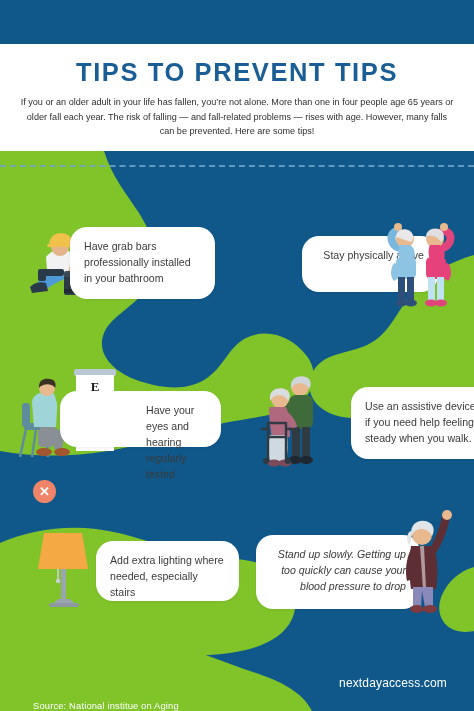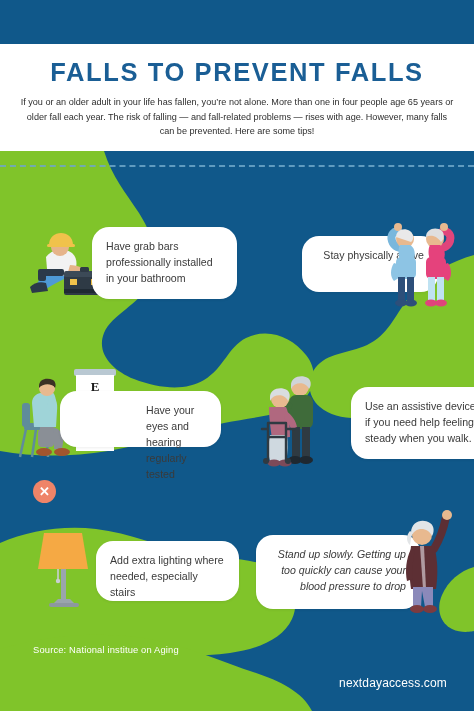--- a/index.html
+++ b/index.html
@@ -92,21 +92,21 @@
   }
   .card.align-right { text-align: right; }
 
   .art {
     position: absolute;
   }
 
   
   .footer-source {
     position: absolute;
-    left: 33px; top: 644px;
+    left: 33px; top: 700px;
     font-size: 9.4px;
     color: #ffffff;
     letter-spacing: .15px;
   }
   .footer-site {
     position: absolute;
     right: 27px; top: 676px;
     font-size: 12px;
     color: #ffffff;
     letter-spacing: .15px;
@@ -127,21 +127,21 @@
   }
 </style>
 </head>
 <body>
 
 <div class="poster">
 
   <div class="top-band"></div>
 
   <div class="header">
-    <div class="poster-title">FALLS TO PREVENT FALLS</div>
+    <div class="poster-title">TIPS TO PREVENT TIPS</div>
     <div class="poster-intro">If you or an older adult in your life has fallen, you’re not alone. More than one in four people age 65 years or older fall each year. The risk of falling — and fall-related problems — rises with age. However, many falls can be prevented. Here are some tips!</div>
   </div>
 
   <div class="body-wrap">
 
     <svg class="blob-layer" viewBox="0 0 474 560" preserveAspectRatio="none">
 
       <path d="M0,0 L104,0 C112,26 126,42 139,62 C154,86 161,110 150,132
                C139,154 112,163 104,182 C96,202 112,219 134,228
                C160,238 186,240 204,229 C224,217 228,196 246,187
@@ -185,21 +185,21 @@
         <path d="M29,18 C29,10 35,6 41,6 C47,6 53,10 53,18 Z" fill="#f0c24b"></path>
         <rect x="27" y="17" width="28" height="3" rx="1.5" fill="#f0c24b"></rect>
 
         <rect x="44" y="48" width="40" height="20" rx="2" fill="#2e3a45"></rect>
         <rect x="44" y="44" width="40" height="6" rx="2" fill="#3c4a57"></rect>
         <rect x="60" y="40" width="9" height="5" rx="1.5" fill="#2e3a45"></rect>
         <rect x="50" y="52" width="7" height="6" fill="#f0c24b"></rect>
         <rect x="71" y="52" width="7" height="6" fill="#f0c24b"></rect>
         <rect x="44" y="62" width="40" height="4" fill="#1f2a33"></rect>
       </svg>
-      <div class="card" style="left:92px; top:76px; width:145px; height:72px;">
+      <div class="card" style="left:70px; top:76px; width:145px; height:72px;">
         <span>Have grab bars professionally installed in your bathroom</span>
       </div>
     </div>
 
     <div class="tip">
       <div class="card align-right" style="left:264px; top:85px; width:136px; height:56px;margin-left:38px;">
         <span>Stay physically active</span>
       </div>
       <svg class="art" style="left:378px; top:64px; width:82px; height:94px;" viewBox="0 0 82 94">
 

